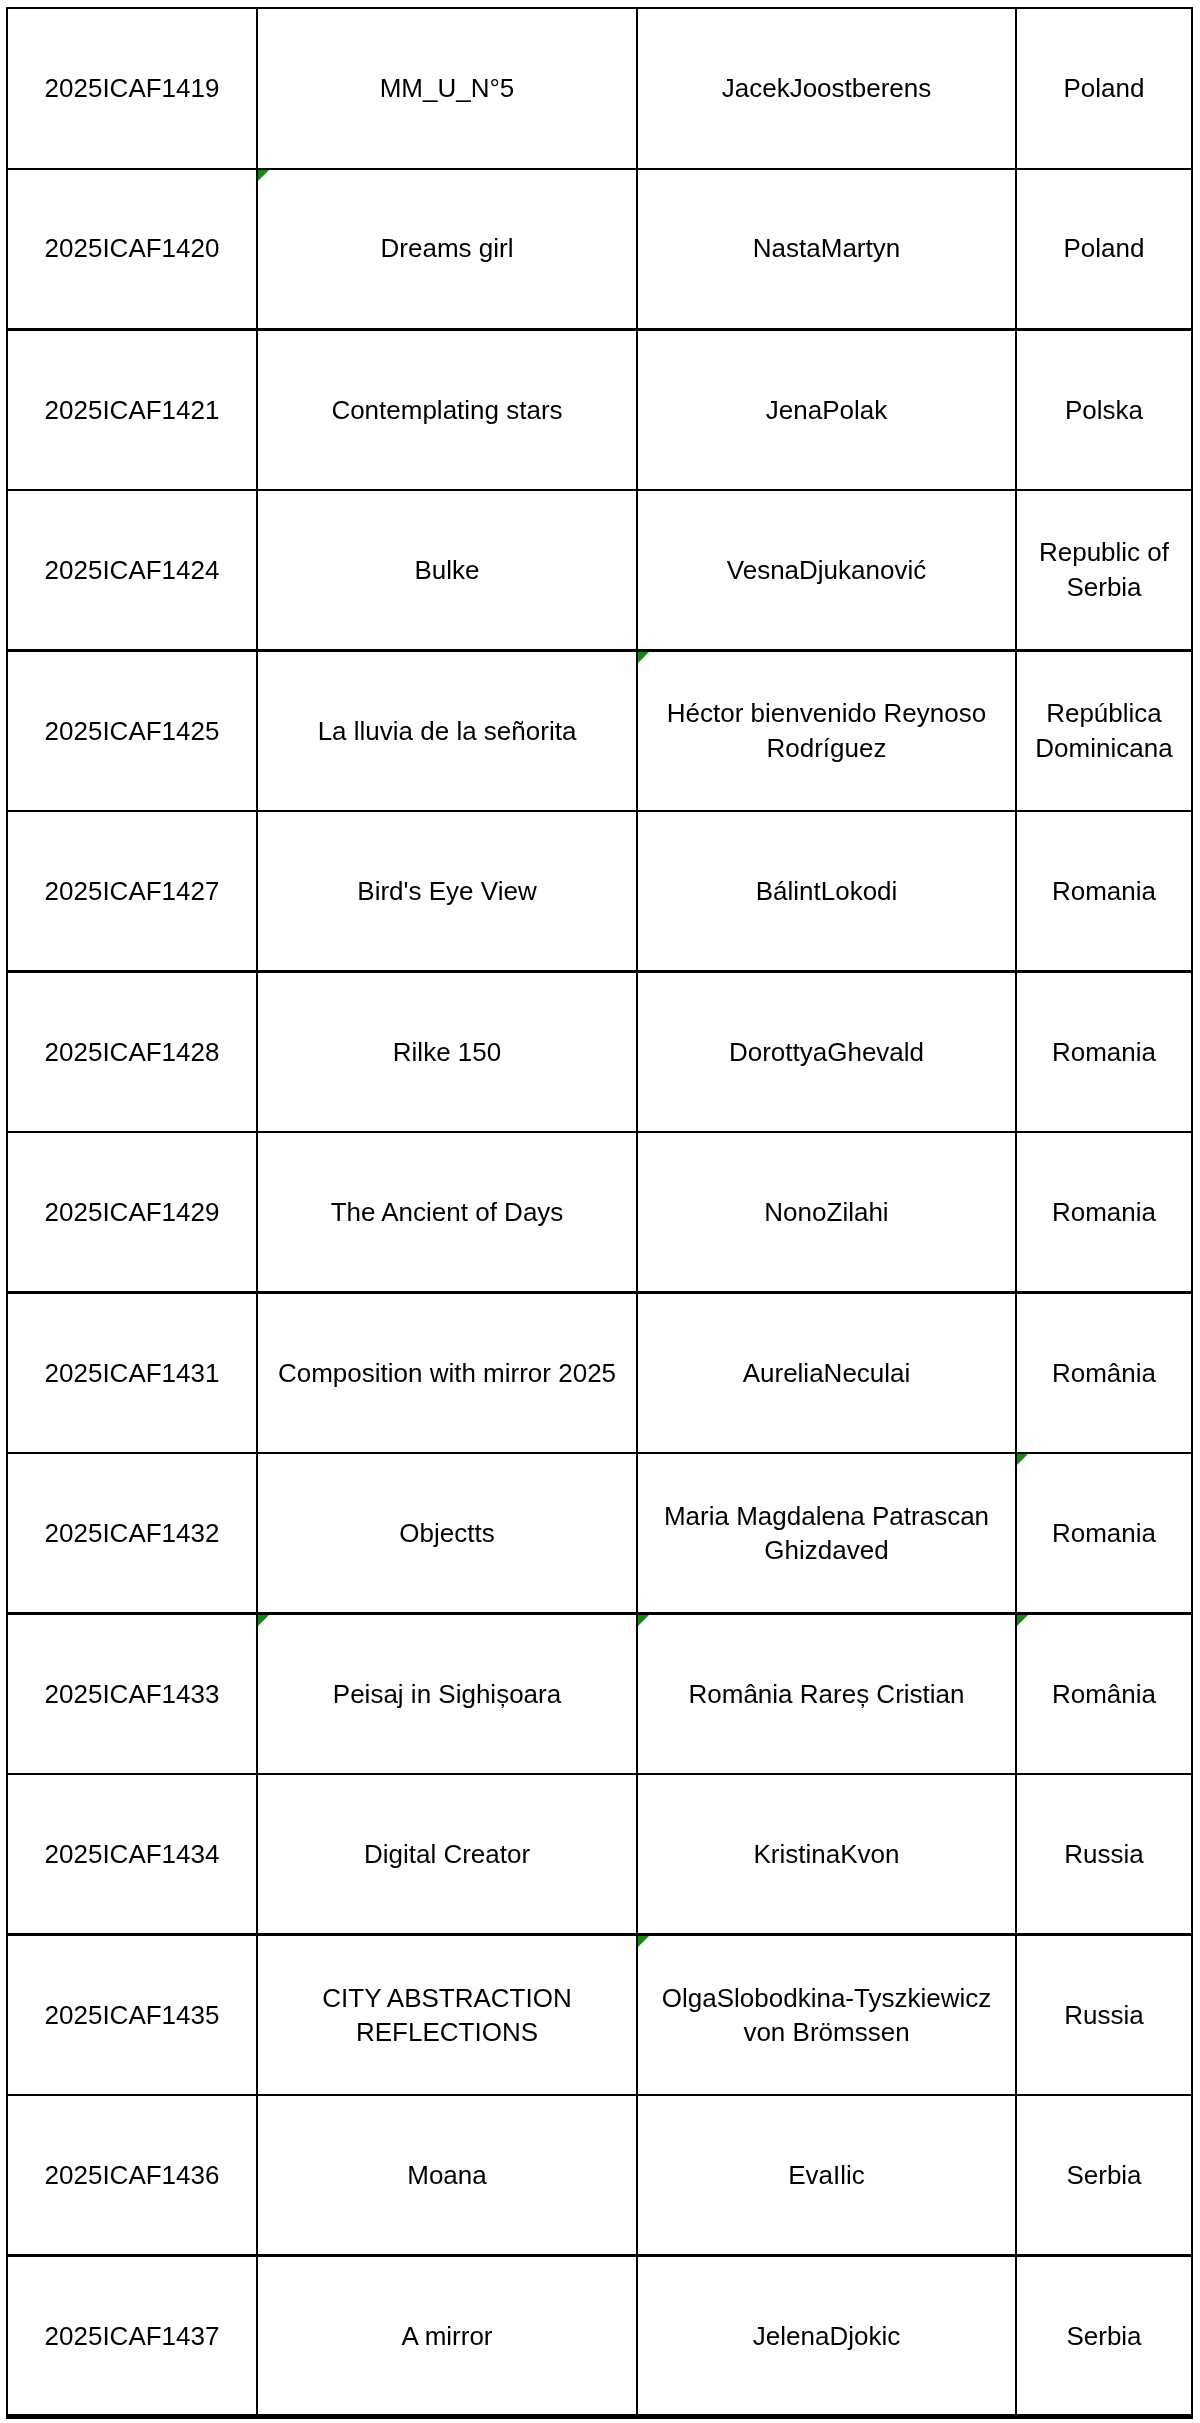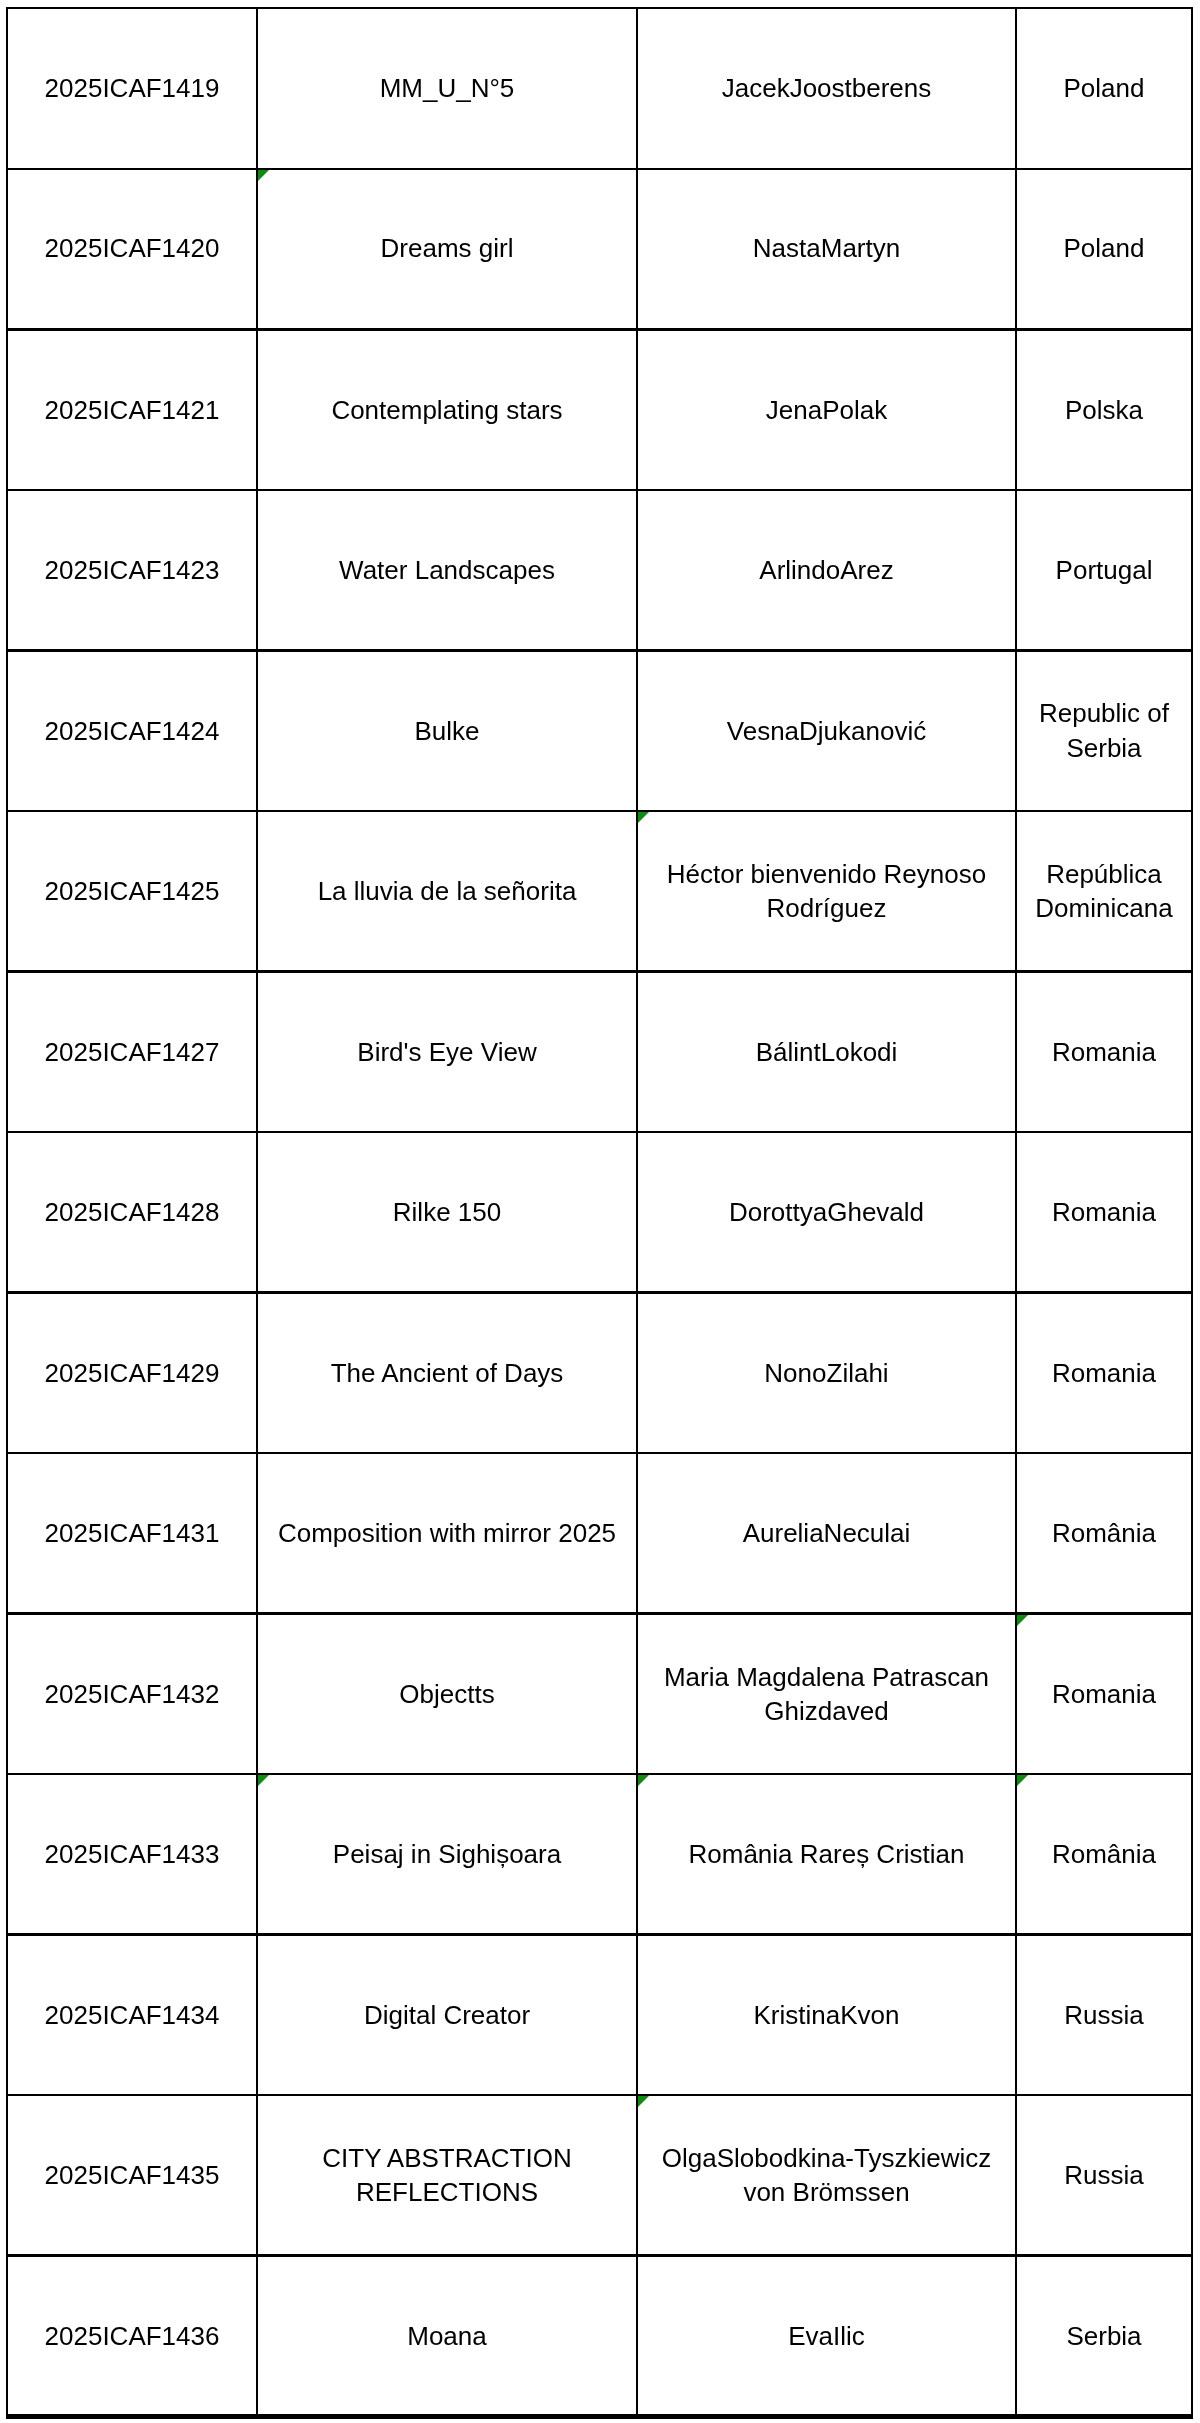--- a/index.html
+++ b/index.html
@@ -119,38 +119,20 @@
       <span class="cell-text">JenaPolak</span>
     </td>
     <td>
       
       <span class="cell-text">Polska</span>
     </td>
   </tr>
         <tr>
     <td>
       
-      <span class="cell-text">2025ICAF1423</span>
-    </td>
-    <td>
-      
-      <span class="cell-text">Water Landscapes</span>
-    </td>
-    <td>
-      
-      <span class="cell-text">ArlindoArez</span>
-    </td>
-    <td>
-      
-      <span class="cell-text">Portugal</span>
-    </td>
-  </tr>
-        <tr>
-    <td>
-      
       <span class="cell-text">2025ICAF1424</span>
     </td>
     <td>
       
       <span class="cell-text">Bulke</span>
     </td>
     <td>
       
       <span class="cell-text">VesnaDjukanović</span>
     </td>
@@ -326,20 +308,38 @@
       
       <span class="cell-text">2025ICAF1436</span>
     </td>
     <td>
       
       <span class="cell-text">Moana</span>
     </td>
     <td>
       
       <span class="cell-text">EvaIlic</span>
+    </td>
+    <td>
+      
+      <span class="cell-text">Serbia</span>
+    </td>
+  </tr>
+        <tr>
+    <td>
+      
+      <span class="cell-text">2025ICAF1437</span>
+    </td>
+    <td>
+      
+      <span class="cell-text">A mirror</span>
+    </td>
+    <td>
+      
+      <span class="cell-text">JelenaDjokic</span>
     </td>
     <td>
       
       <span class="cell-text">Serbia</span>
     </td>
   </tr>
       </tbody>
   </table>
 </div>
 

